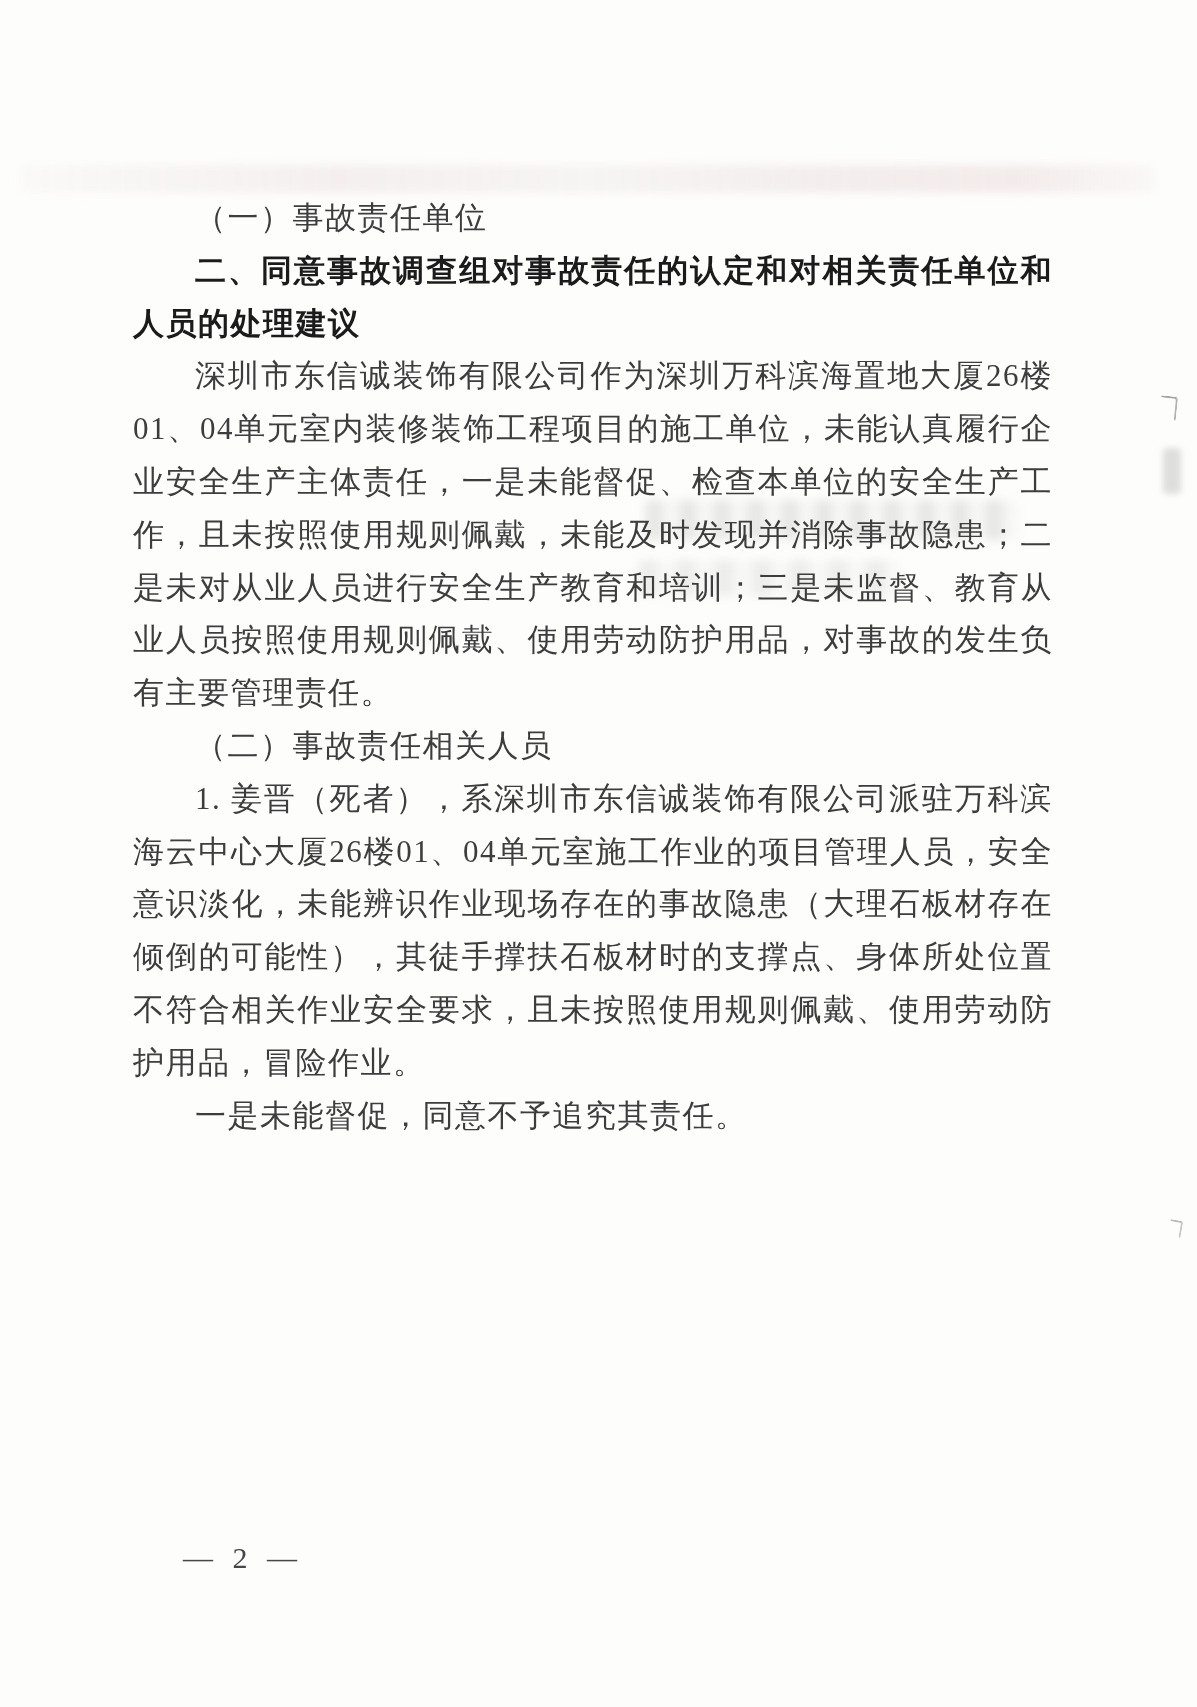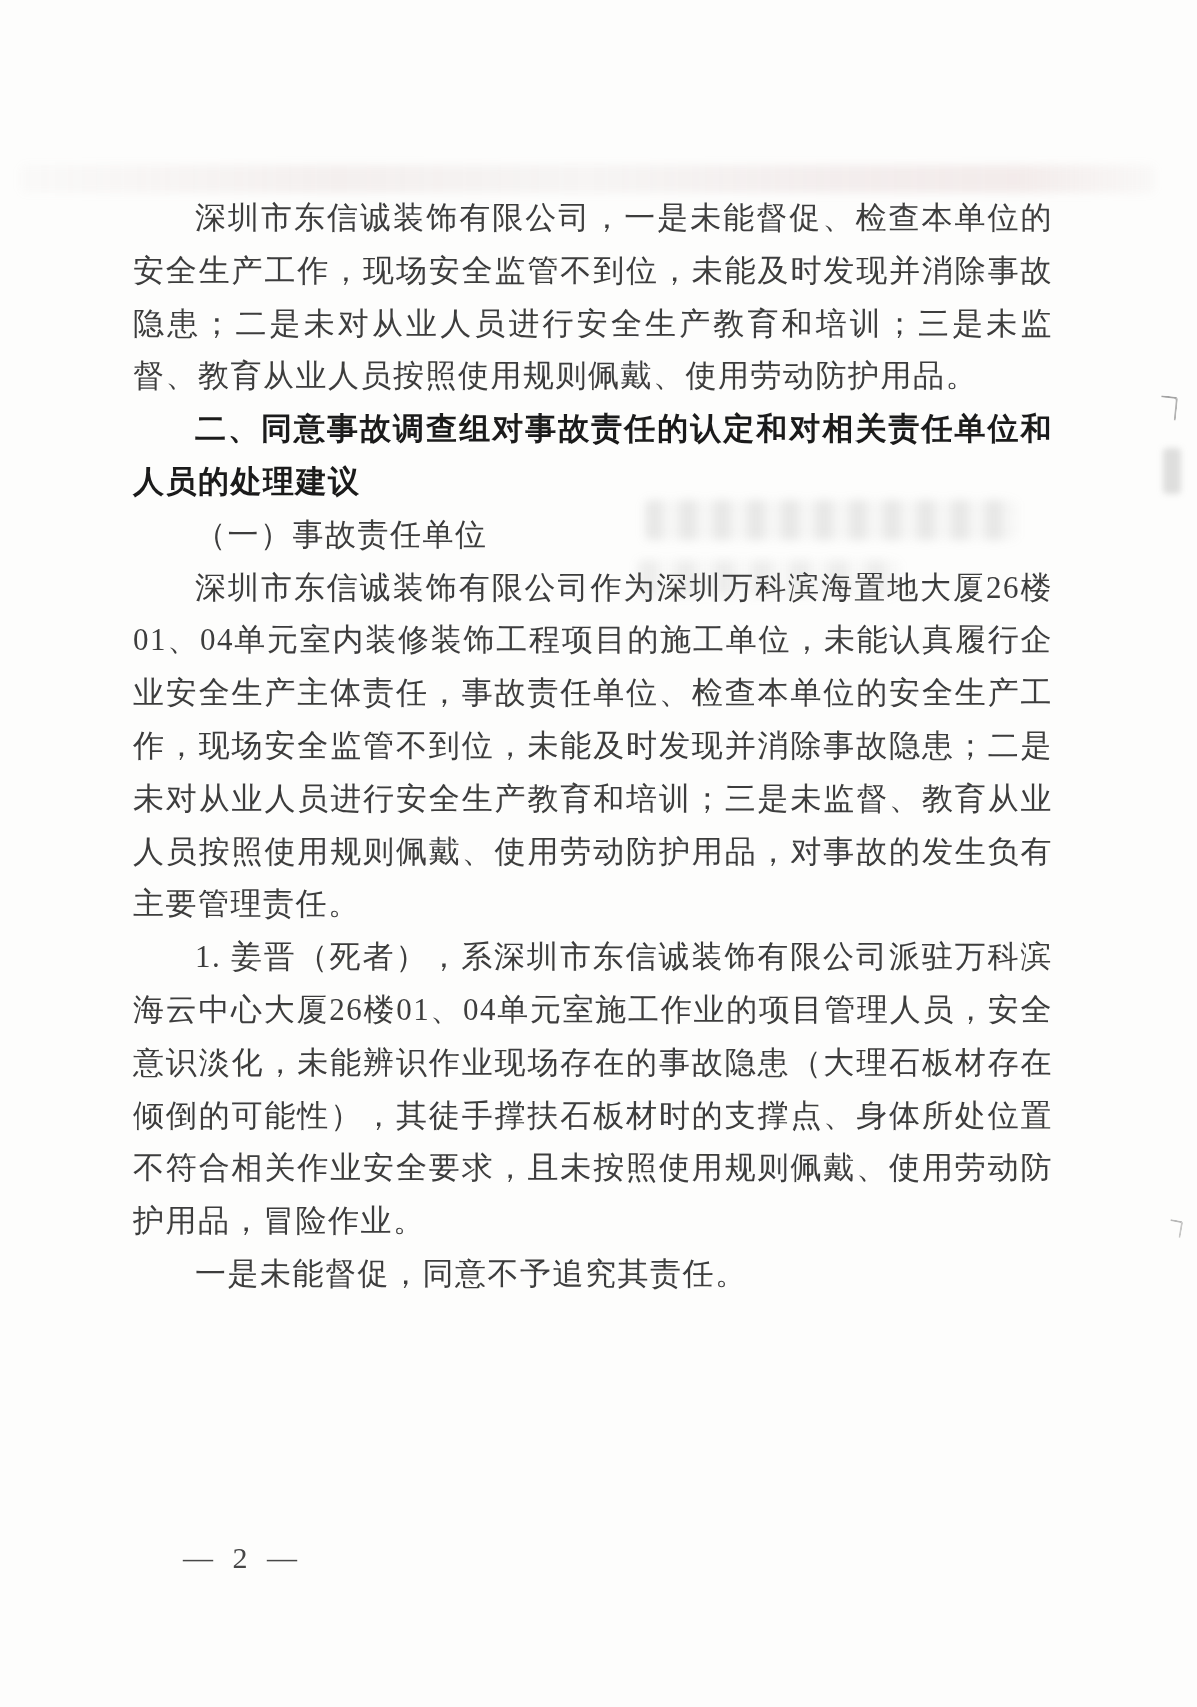--- a/index.html
+++ b/index.html
@@ -108,23 +108,23 @@
 <div class="page">
 
   <div class="artifact artifact-top-band"></div>
   <div class="artifact artifact-ghost-row-1"></div>
   <div class="artifact artifact-ghost-row-2"></div>
   <div class="artifact artifact-right-hook"></div>
   <div class="artifact artifact-right-smudge"></div>
   <div class="artifact artifact-right-tick"></div>
 
   <div class="doc-body">
-      <p class="para body">深圳市东信诚装饰有限公司，一是未能督促、检查本单位的安全生产工作，现场安全监管不到位，未能及时发现并消除事故隐患；二是未对从业人员进行安全生产教育和培训；三是未监督、教育从业人员按照使用规则佩戴、使用劳动防护用品。</p>
+      <p class="para body">（一）事故责任单位</p>
       <p class="para heading">二、同意事故调查组对事故责任的认定和对相关责任单位和人员的处理建议</p>
-      <p class="para body">（一）事故责任单位</p>
-      <p class="para body">深圳市东信诚装饰有限公司作为深圳万科滨海置地大厦26楼01、04单元室内装修装饰工程项目的施工单位，未能认真履行企业安全生产主体责任，事故责任单位、检查本单位的安全生产工作，现场安全监管不到位，未能及时发现并消除事故隐患；二是未对从业人员进行安全生产教育和培训；三是未监督、教育从业人员按照使用规则佩戴、使用劳动防护用品，对事故的发生负有主要管理责任。</p>
+      <p class="para body">深圳市东信诚装饰有限公司作为深圳万科滨海置地大厦26楼01、04单元室内装修装饰工程项目的施工单位，未能认真履行企业安全生产主体责任，一是未能督促、检查本单位的安全生产工作，且未按照使用规则佩戴，未能及时发现并消除事故隐患；二是未对从业人员进行安全生产教育和培训；三是未监督、教育从业人员按照使用规则佩戴、使用劳动防护用品，对事故的发生负有主要管理责任。</p>
+      <p class="para body">（二）事故责任相关人员</p>
       <p class="para body">1. 姜晋（死者），系深圳市东信诚装饰有限公司派驻万科滨海云中心大厦26楼01、04单元室施工作业的项目管理人员，安全意识淡化，未能辨识作业现场存在的事故隐患（大理石板材存在倾倒的可能性），其徒手撑扶石板材时的支撑点、身体所处位置不符合相关作业安全要求，且未按照使用规则佩戴、使用劳动防护用品，冒险作业。</p>
       <p class="para body">一是未能督促，同意不予追究其责任。</p>
     </div>
 
   <div class="page-number">— 2 —</div>
 
 </div>
 
 </body></html>

